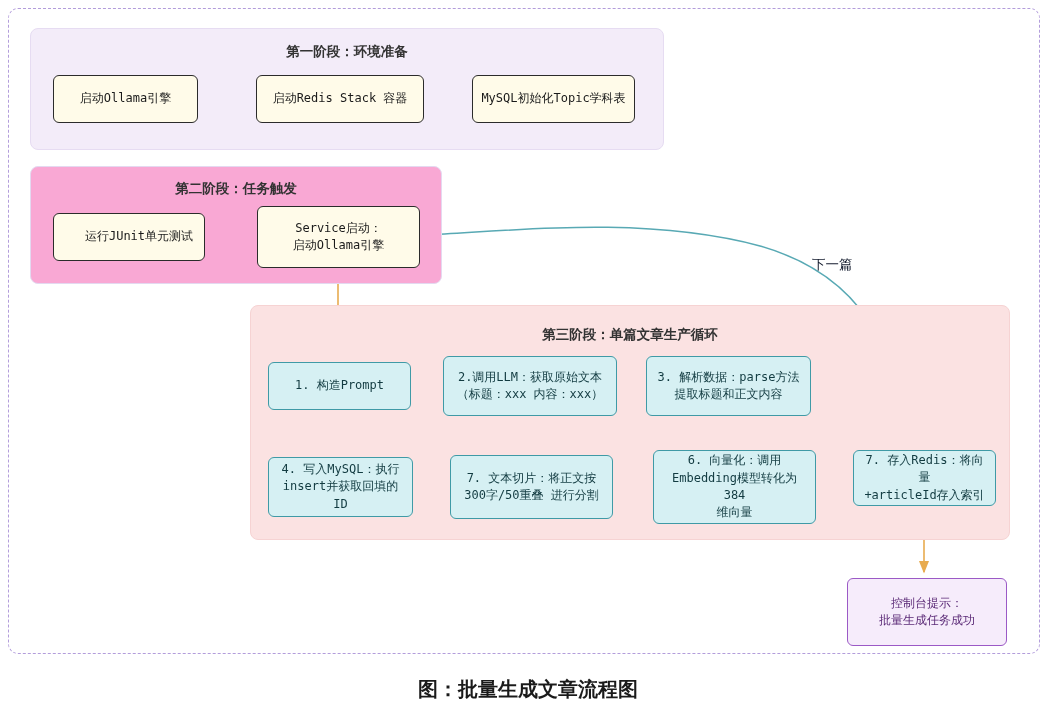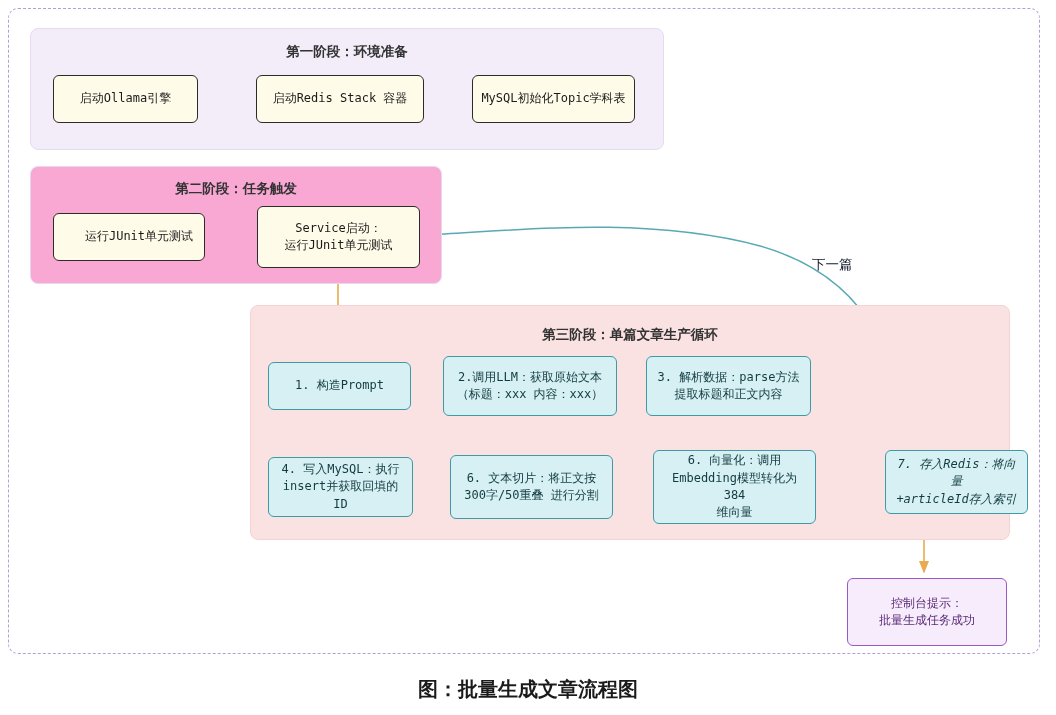--- a/index.html
+++ b/index.html
@@ -117,21 +117,21 @@
   #n-service  { left: 257px; top: 206px; width: 163px; height: 62px; }
 
   
   #n-prompt   { left: 268px; top: 362px; width: 143px; height: 48px; }
   #n-llm      { left: 443px; top: 356px; width: 174px; height: 60px; }
   #n-parse    { left: 646px; top: 356px; width: 165px; height: 60px; }
   
   #n-insert   { left: 268px; top: 457px; width: 145px; height: 60px; }
   #n-slice    { left: 450px; top: 455px; width: 163px; height: 64px; }
   #n-vector   { left: 653px; top: 450px; width: 163px; height: 74px; }
-  #n-store    { left: 885px; top: 450px; width: 143px; height: 64px; font-style: italic; }
+  #n-store    { left: 853px; top: 450px; width: 143px; height: 56px; }
 
   
   #n-console  { left: 847px; top: 578px; width: 160px; height: 68px; }
 
   .edge-label {
     position: absolute;
     font-size: 13.5px;
     color: #0f172a;
   }
   #lbl-next { left: 812px; top: 256px; }
@@ -190,33 +190,33 @@
   </div>
   <div class="node node-amber mono" id="n-ollama">启动Ollama引擎</div>
   <div class="node node-amber mono" id="n-redis">启动Redis Stack 容器</div>
   <div class="node node-amber mono" id="n-mysql">MySQL初始化Topic学科表</div>
 
   <div class="phase phase2">
     <div class="phase-title">第二阶段：任务触发</div>
   </div>
   <div class="node node-amber mono" id="n-junit">运行JUnit单元测试</div>
   <div class="node node-amber mono" id="n-service">Service启动：
-运行JUnit单元测试</div>
+启动Ollama引擎</div>
 
   <div class="phase phase3">
     <div class="phase-title">第三阶段：单篇文章生产循环</div>
   </div>
   <div class="node node-teal mono" id="n-prompt">1. 构造Prompt</div>
   <div class="node node-teal mono" id="n-llm">2.调用LLM：获取原始文本
 （标题：xxx 内容：xxx）</div>
   <div class="node node-teal mono" id="n-parse">3. 解析数据：parse方法
 提取标题和正文内容</div>
   <div class="node node-teal mono" id="n-insert">4. 写入MySQL：执行
 insert并获取回填的ID</div>
-  <div class="node node-teal mono" id="n-slice">6. 文本切片：将正文按
+  <div class="node node-teal mono" id="n-slice">7. 文本切片：将正文按
 300字/50重叠 进行分割</div>
   <div class="node node-teal mono" id="n-vector">6. 向量化：调用
 Embedding模型转化为384
 维向量</div>
   <div class="node node-teal mono" id="n-store">7. 存入Redis：将向量
 +articleId存入索引</div>
 
   <div class="node node-purple mono" id="n-console">控制台提示：
 批量生成任务成功</div>
 

